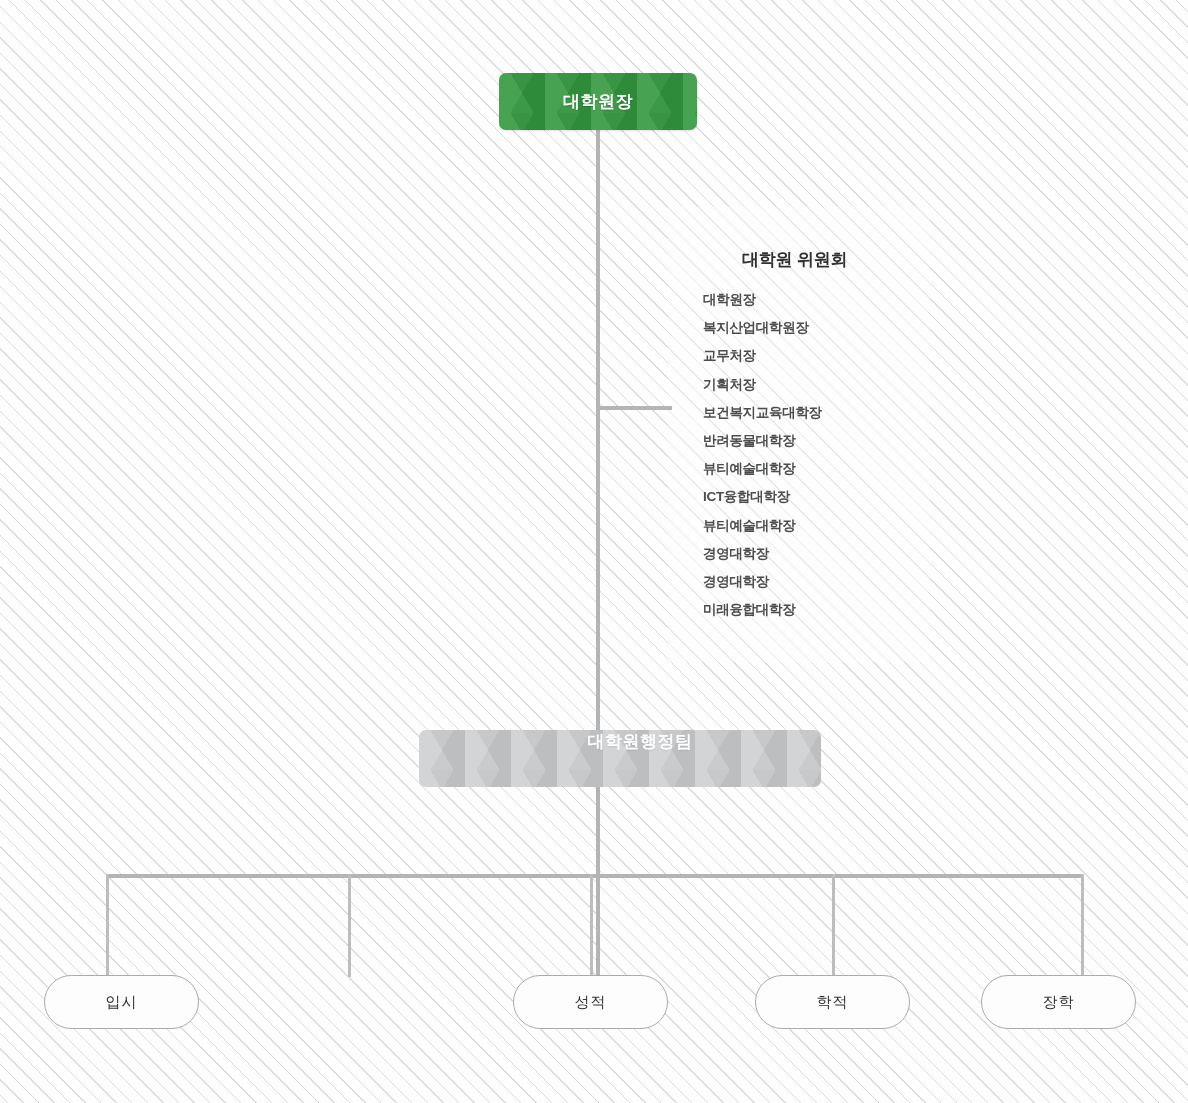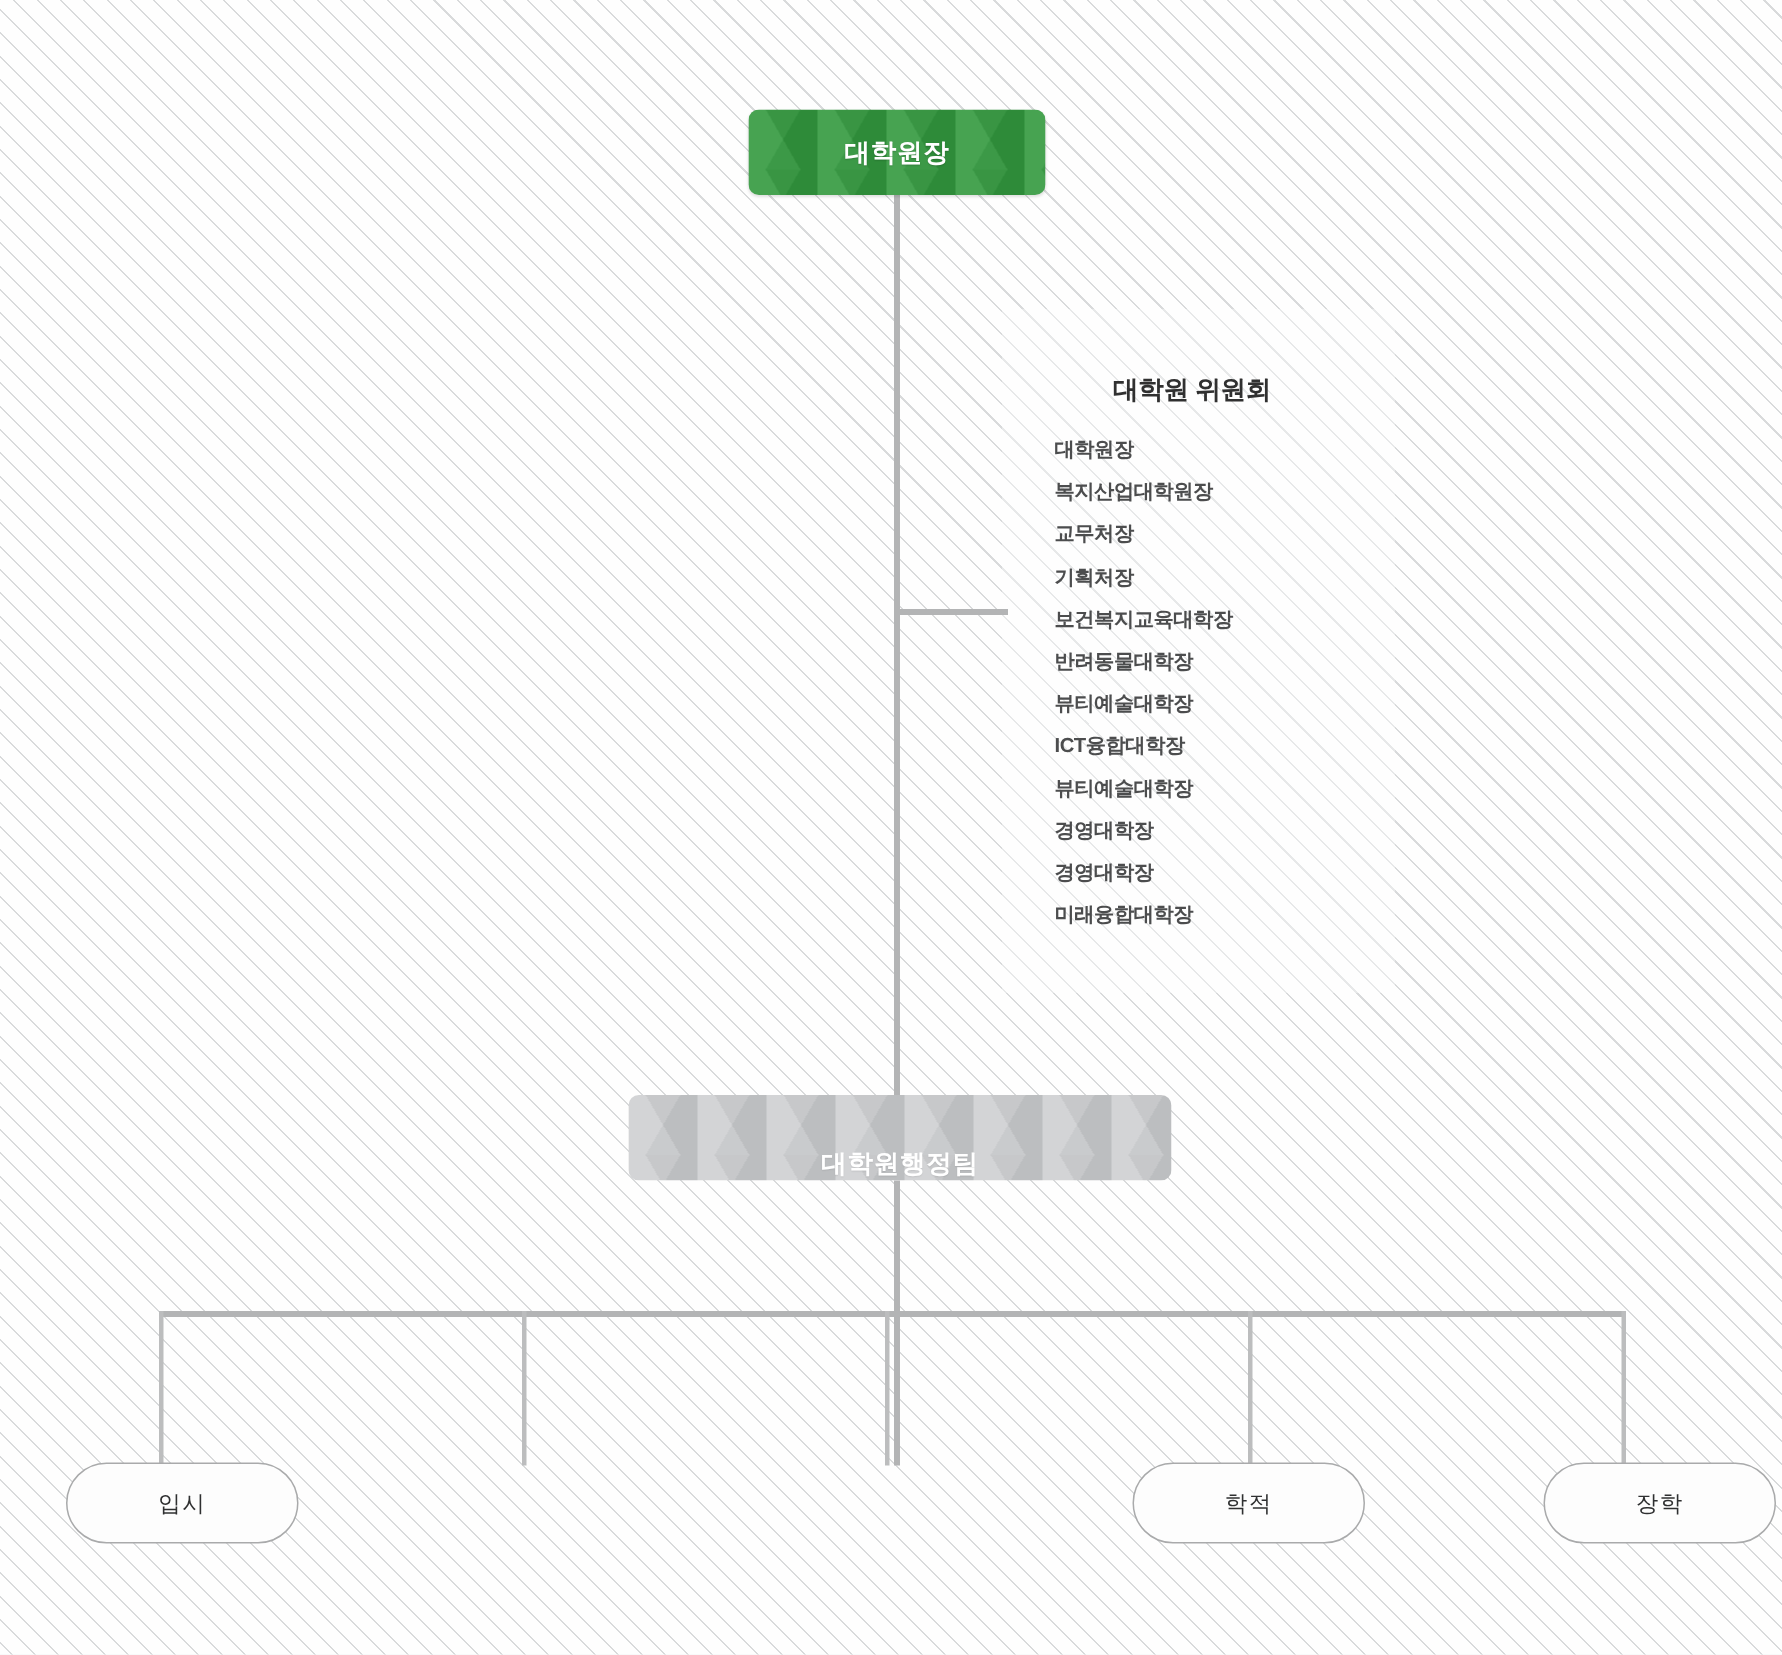--- a/index.html
+++ b/index.html
@@ -74,22 +74,23 @@
     top: 730px;
     width: 362px;
     height: 57px;
     border-radius: 7px;
     background-color: #c9cbcd;
     background-image:
       linear-gradient(60deg,  rgba(255,255,255,0.10) 50%, rgba(0,0,0,0.035) 50%),
       linear-gradient(-60deg, rgba(0,0,0,0.03) 50%, rgba(255,255,255,0.085) 50%);
     background-size: 46px 40px, 46px 40px;
     display: flex;
-    align-items: flex-end;
+    align-items: flex-start;
     justify-content: center;
+    padding-left: 40px;
   }
   .node-admin-label {
     color: #ffffff;
     font-size: 17px;
     font-weight: bold;
     letter-spacing: 0.5px;
     text-shadow: 0 1px 1px rgba(0,0,0,0.08);
   }
 
   
@@ -190,20 +191,23 @@
     <li>미래융합대학장</li>
   </ul>
 
   <div class="node-admin">
     <span class="node-admin-label">대학원행정팀</span>
   </div>
 
   <div class="leaf" style="left:44px;">
     <span class="leaf-label">입시</span>
   </div>
+  <div class="leaf" style="left:513px;">
+    <span class="leaf-label">성적</span>
+  </div>
   <div class="leaf" style="left:755px;">
     <span class="leaf-label">학적</span>
   </div>
-  <div class="leaf" style="left:1029px;">
+  <div class="leaf" style="left:981px;">
     <span class="leaf-label">장학</span>
   </div>
 
 </div>
 
 </body></html>

